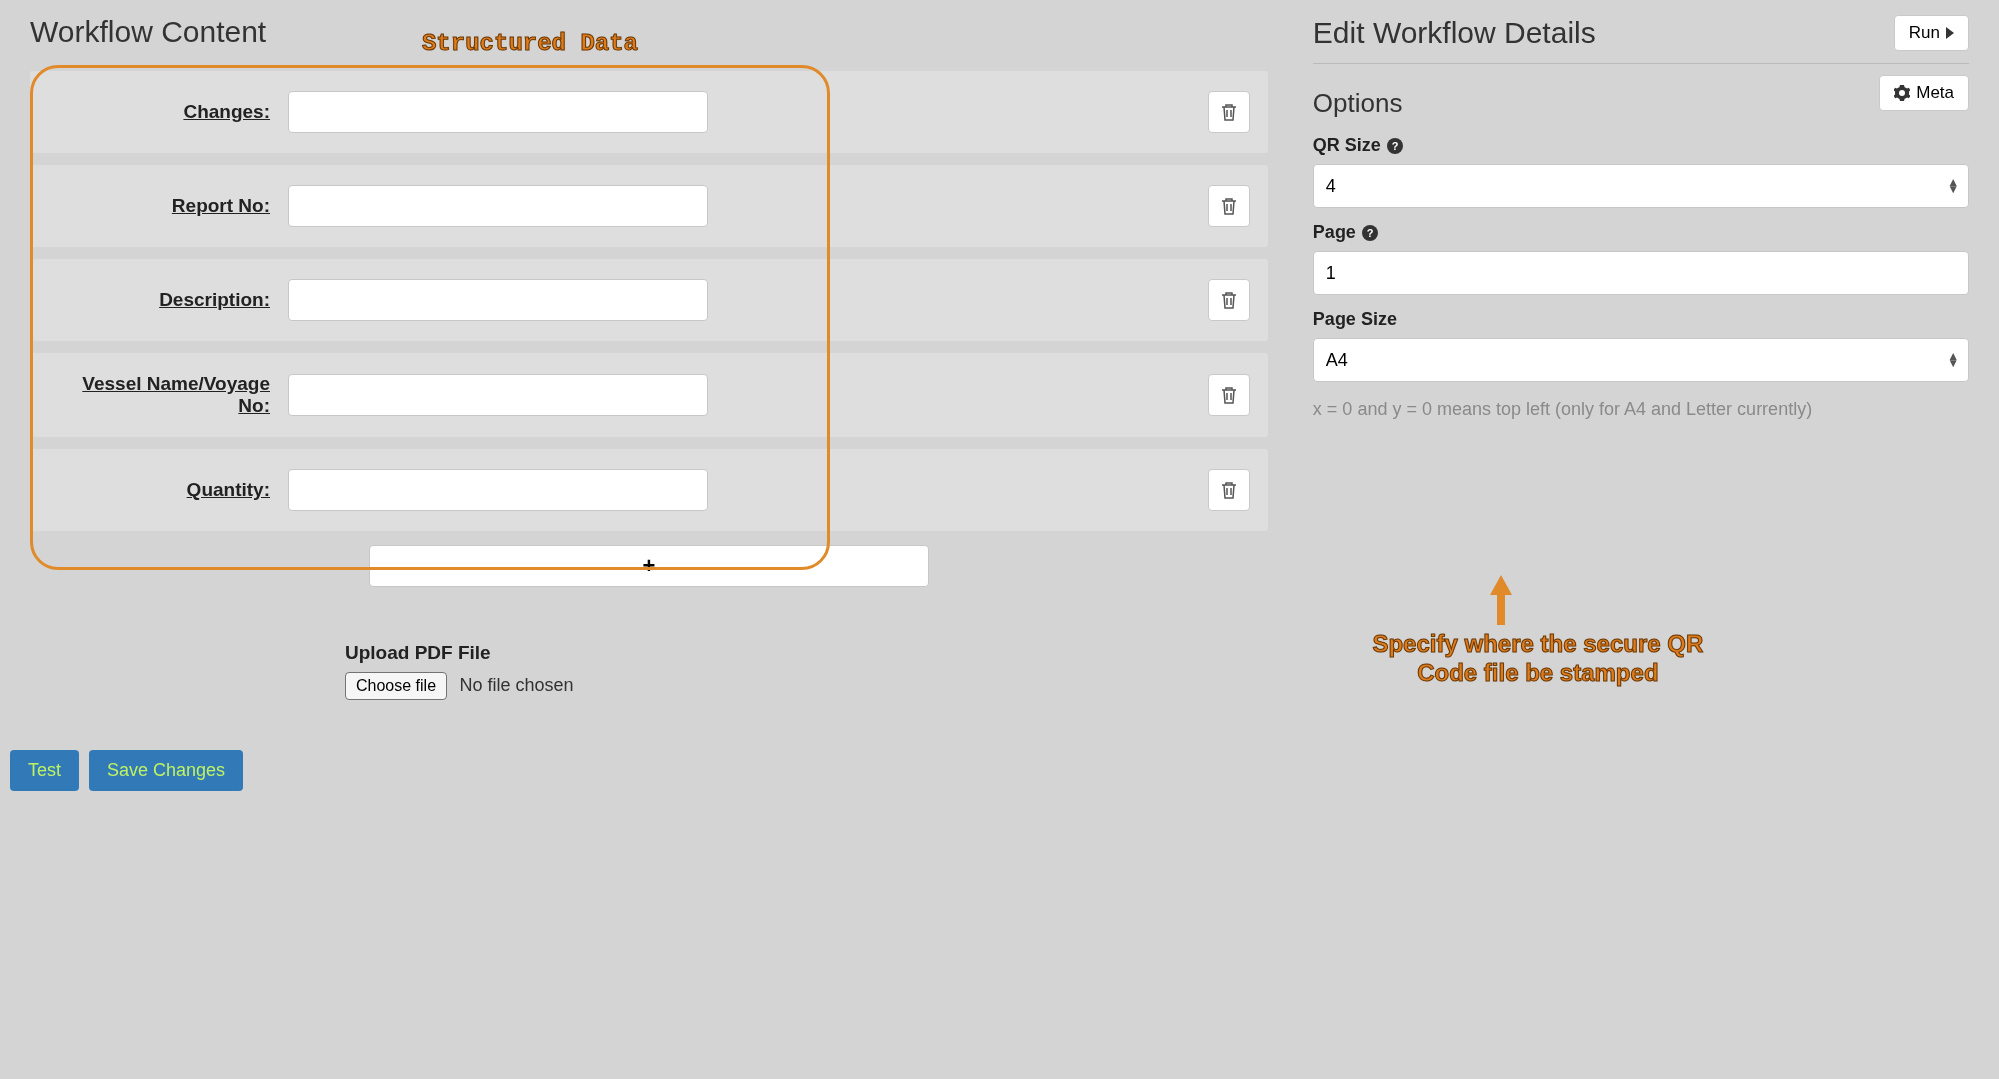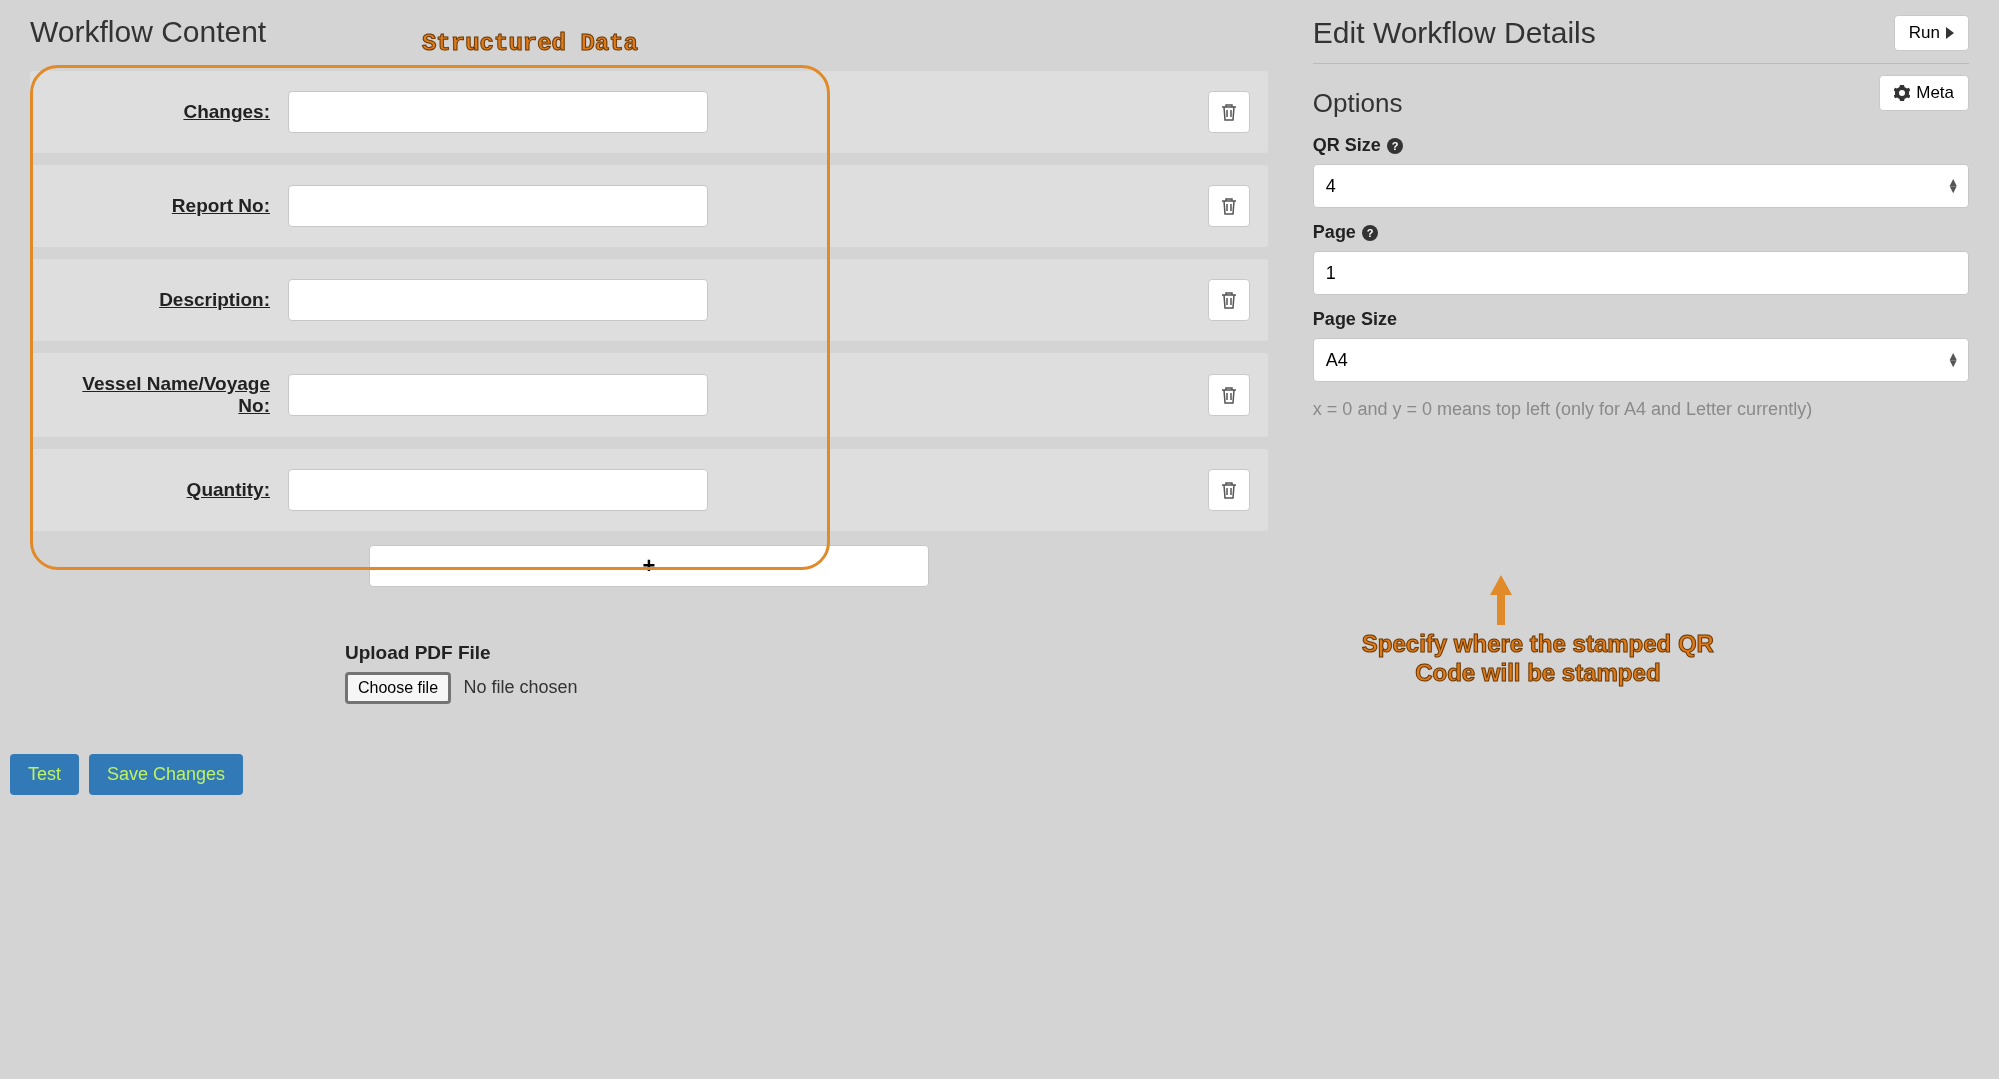--- a/index.html
+++ b/index.html
@@ -117,21 +117,21 @@
     margin-left: 315px;
   }
   .upload-label {
     font-weight:700;
     font-size:19px;
     display:block;
     margin-bottom:8px;
   }
   .choose-file {
     font-size:16px;
-    border:3px solid #737373;
+    border:1px solid #737373;
     border-radius:4px;
     padding:4px 10px;
     background:#f6f6f6;
     cursor:pointer;
   }
   .no-file {
     font-size:18px;
     color:#333;
     margin-left:8px;
   }
@@ -379,15 +379,15 @@
     <div class="coord-row">
     </div>
 
     <div class="hint">x = 0 and y = 0 means top left (only for A4 and Letter currently)</div>
 
     <div class="annot-arrow" style="left:175px; top:560px;">
       <svg width="26" height="50" viewBox="0 0 26 50" fill="#e08a2a">
           <path d="M13 0 L24 20 L17 20 L17 50 L9 50 L9 20 L2 20 Z"></path>
         </svg>
     </div>
-    <div class="annot" style="left:45px; top:615px; width:360px;">Specify where the stamped QR Code will be stamped</div>
+    <div class="annot" style="left:45px; top:615px; width:360px;">Specify where the secure QR Code file be stamped</div>
   </div>
 </div>
 
 </body></html>

